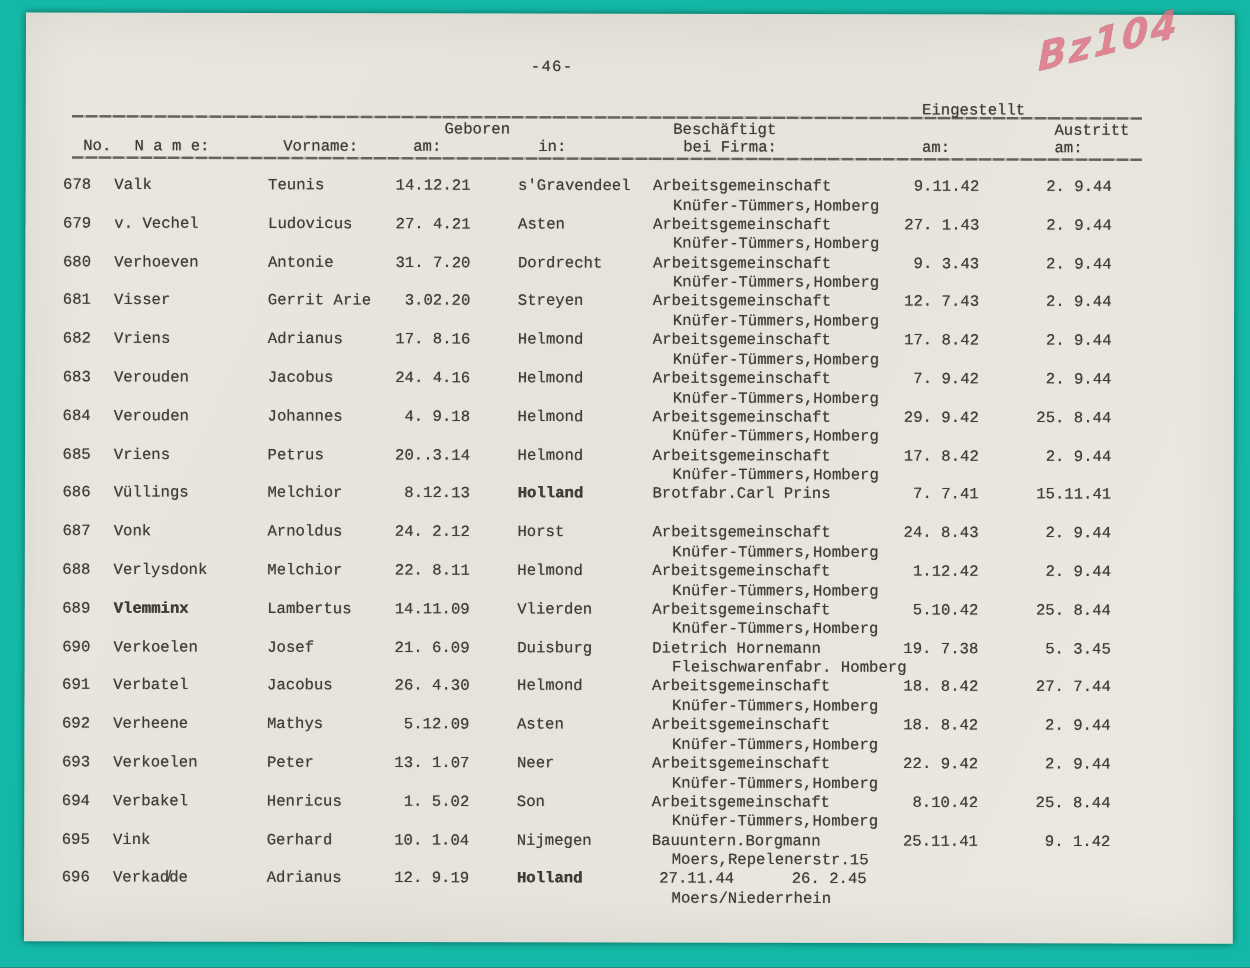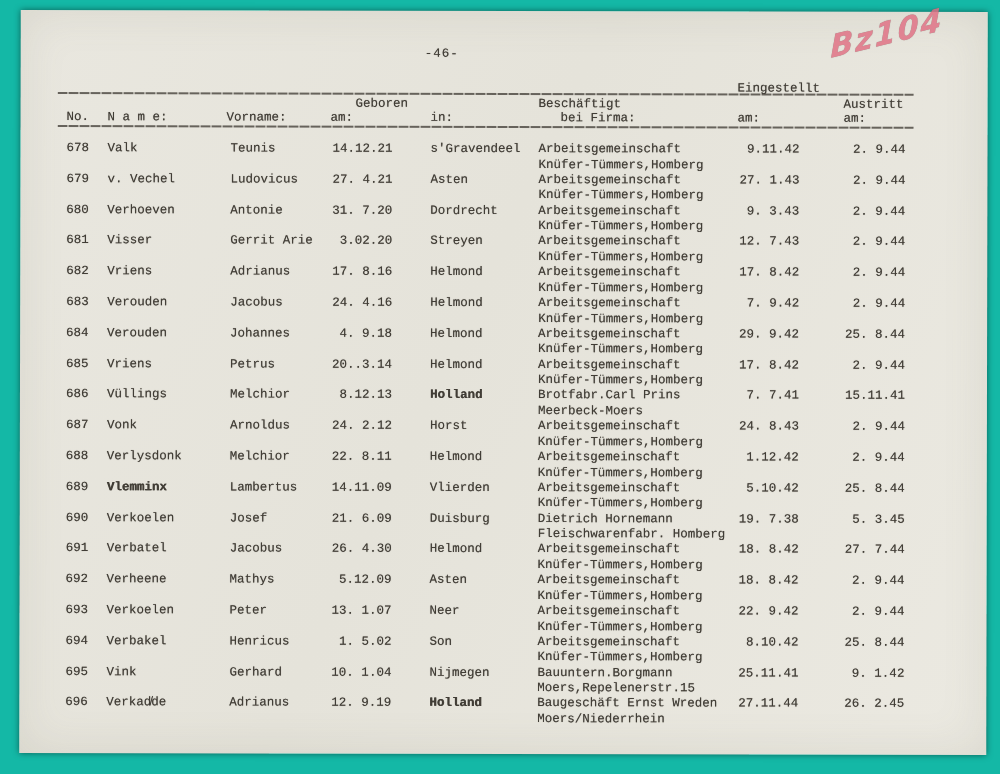--- a/index.html
+++ b/index.html
@@ -34,28 +34,28 @@
   
   .h-geboren{left:335px;top:86px;}
   .h-besch{left:518px;top:86px;}
   .h-eing{left:717px;top:70px;}
   .h-aus{left:823px;top:86px;}
   .h-no{left:46px;top:100px;}
   .h-name{left:87px;top:100px;}
   .h-vn{left:194px;top:100px;margin-left:12px;}
   .h-am1{left:310px;top:100px;}
   .h-in{left:410px;top:100px;}
-  .h-firma{left:540px;top:100px;}
+  .h-firma{left:526px;top:100px;}
   .h-am2{left:717px;top:100px;}
   .h-am3{left:823px;top:100px;}
   .rows{position:absolute;left:0;top:131px;width:967px;}
   .trow{height:30.8px;position:relative;}
   .l1{display:flex;white-space:pre;}
   .c{flex:0 0 auto;overflow:visible;}
-  .c-no{margin-left:46px;width:41px;}
+  .c-no{margin-left:30px;width:41px;}
   .c-name{width:123px;}
   .c-vn{width:96px;font-family:Liberation Mono, monospace;}
   .c-am{width:66px;text-align:right;}
   .c-in{margin-left:38px;width:108px;}
   .c-fi{width:195px;}
   .c-ei{width:66px;text-align:right;}
   .c-au{width:106px;text-align:right;}
   .l2{margin-left:518px;white-space:pre;}
   .b{font-weight:bold;text-shadow:.4px 0 0 rgba(62,58,50,.9);}
 </style>
@@ -203,21 +203,20 @@
     <div class="l1">
       <span class="c c-no">686</span>
       <span class="c c-name">Vüllings</span>
       <span class="c c-vn">Melchior</span>
       <span class="c c-am">8.12.13</span>
       <span class="c c-in b">Holland</span>
       <span class="c c-fi">Brotfabr.Carl Prins</span>
       <span class="c c-ei">7. 7.41</span>
       <span class="c c-au">15.11.41</span>
     </div>
-    <div class="l2">Meerbeck-Moers</div>
   </div>
 
   <div class="trow">
     <div class="l1">
       <span class="c c-no">687</span>
       <span class="c c-name">Vonk</span>
       <span class="c c-vn">Arnoldus</span>
       <span class="c c-am">24. 2.12</span>
       <span class="c c-in">Horst</span>
       <span class="c c-fi">Arbeitsgemeinschaft</span>
@@ -339,21 +338,20 @@
     <div class="l2">Moers,Repelenerstr.15</div>
   </div>
 
   <div class="trow">
     <div class="l1">
       <span class="c c-no">696</span>
       <span class="c c-name">Verkad̸de</span>
       <span class="c c-vn">Adrianus</span>
       <span class="c c-am">12. 9.19</span>
       <span class="c c-in b">Holland</span>
-      <span class="c c-fi">Baugeschäft Ernst Wreden</span>
       <span class="c c-ei">27.11.44</span>
       <span class="c c-au">26. 2.45</span>
     </div>
     <div class="l2">Moers/Niederrhein</div>
   </div>
 </div>
 
   </div>
 </div>
 

